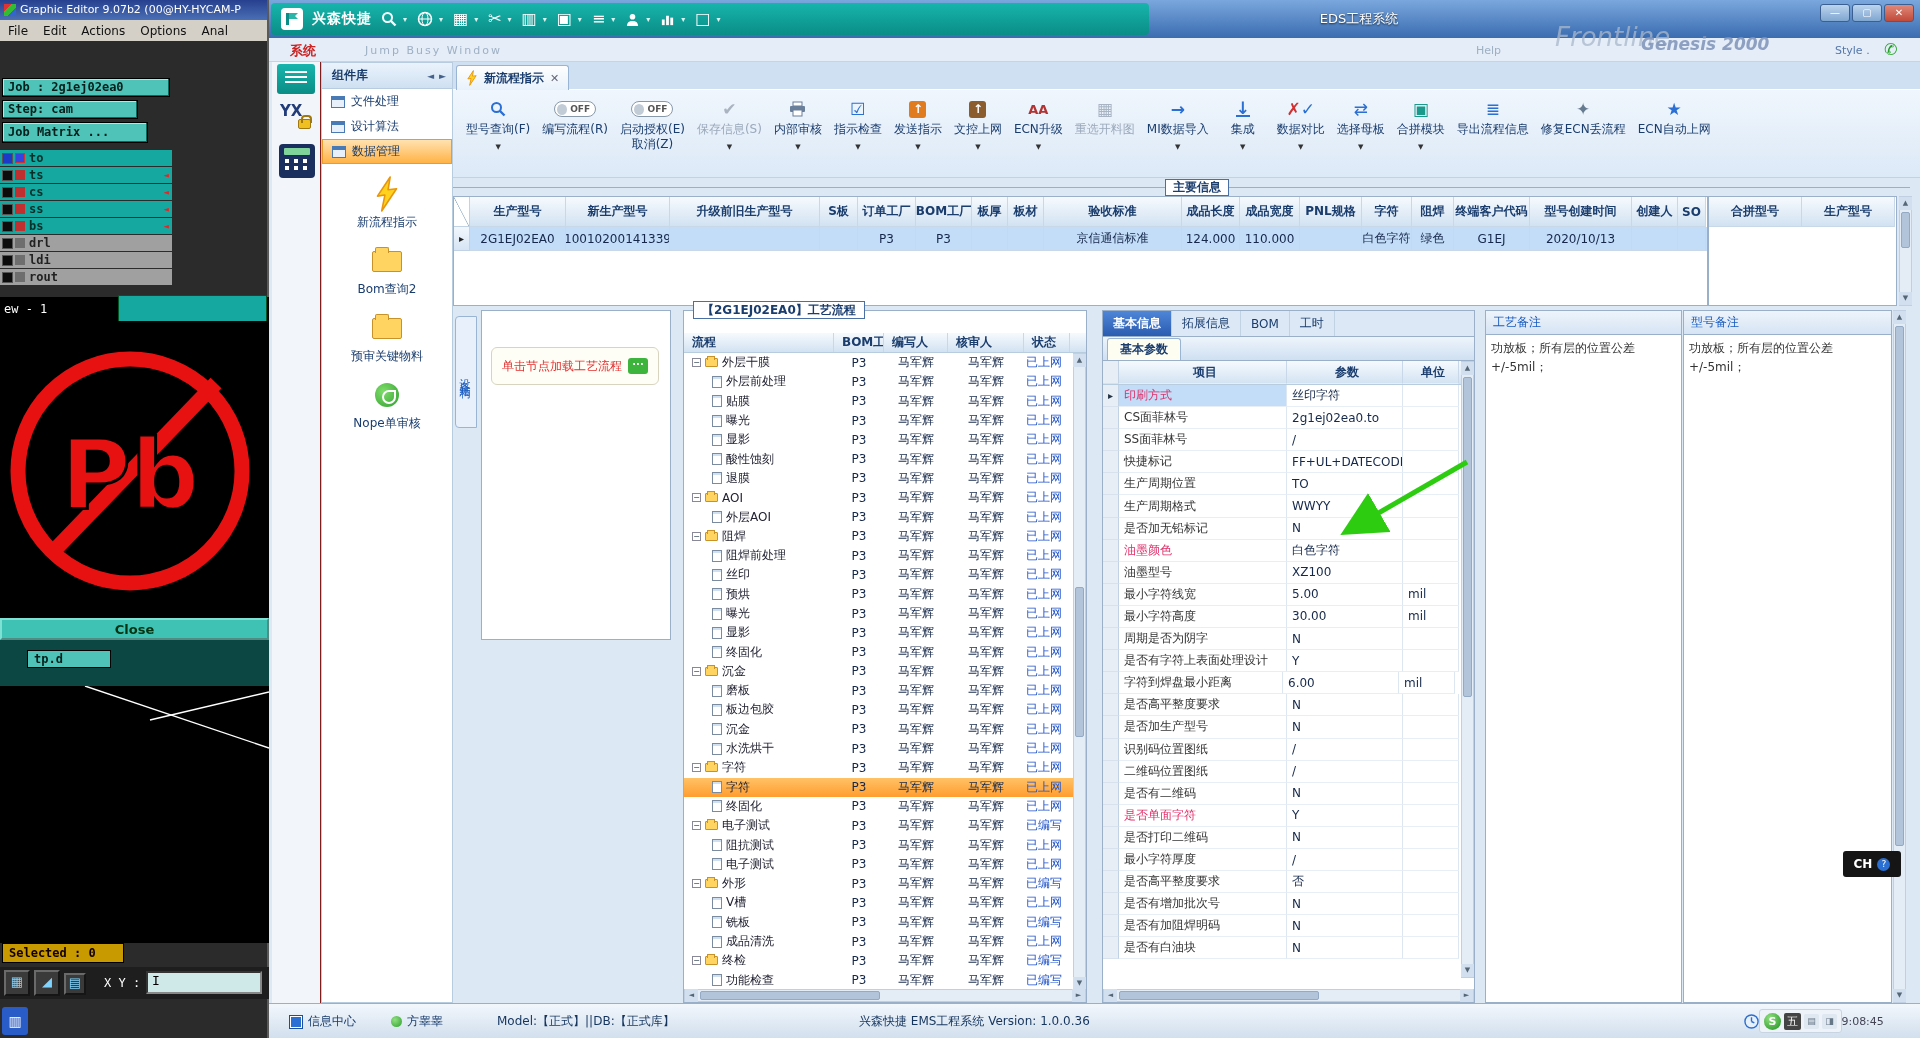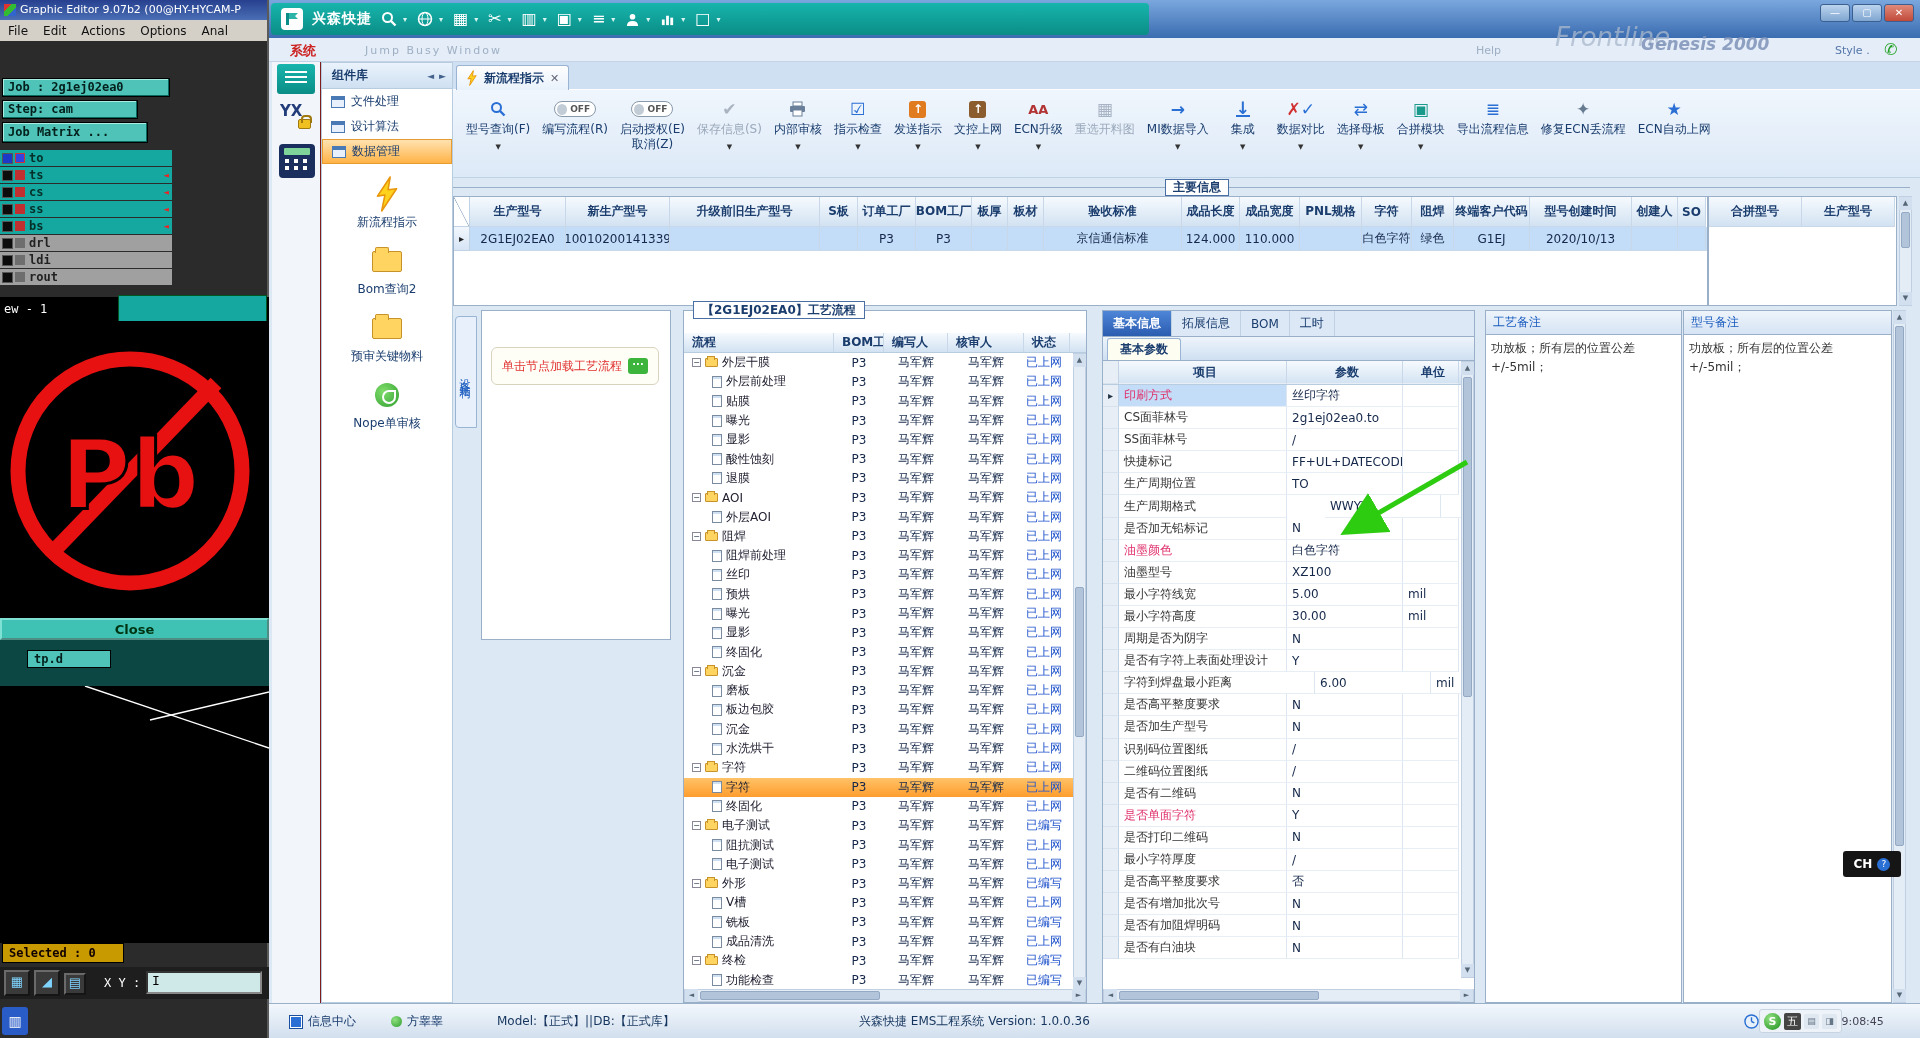--- a/index.html
+++ b/index.html
@@ -335,20 +335,21 @@
                 <rect x="2" y="8" width="3" height="6" fill="#fff"></rect>
                 <rect x="6.5" y="4" width="3" height="10" fill="#fff"></rect>
                 <rect x="11" y="6" width="3" height="8" fill="#fff"></rect>
               </svg>
             </span>
             <span class="tbcaret">▾</span>
             <span class="tbi">□</span>
             <span class="tbcaret">▾</span>
           </span>
       </div>
+      <span id="eds-title">EDS工程系统</span>
       <div id="win-btns">
         <span class="winb">—</span>
         <span class="winb">▢</span>
         <span class="winb close">✕</span>
       </div>
     </div>
 
     <div id="eds-menurow">
       <span id="sys-label">系统</span>
       <span id="ghost-menu">Jump   Busy   Window</span>
@@ -1055,21 +1056,21 @@
           </div>
           <div class="prow">
             <div class="pg"></div>
             <div class="pc i" style="width: 168px;">生产周期位置</div>
             <div class="pc v" style="width: 116px;">TO</div>
             <div class="pc u" style="width: 56px;"></div>
           </div>
           <div class="prow">
             <div class="pg"></div>
             <div class="pc i" style="width: 168px;">生产周期格式</div>
-            <div class="pc v" style="width: 116px; margin-left: 38px;">WWYY</div>
+            <div class="pc v" style="width: 116px;">WWYY</div>
             <div class="pc u" style="width: 56px;"></div>
           </div>
           <div class="prow">
             <div class="pg"></div>
             <div class="pc i" style="width: 168px;">是否加无铅标记</div>
             <div class="pc v" style="width: 116px;">N</div>
             <div class="pc u" style="width: 56px;"></div>
           </div>
           <div class="prow">
             <div class="pg"></div>
@@ -1102,21 +1103,21 @@
             <div class="pc u" style="width: 56px;"></div>
           </div>
           <div class="prow">
             <div class="pg"></div>
             <div class="pc i" style="width: 168px;">是否有字符上表面处理设计</div>
             <div class="pc v" style="width: 116px;">Y</div>
             <div class="pc u" style="width: 56px;"></div>
           </div>
           <div class="prow">
             <div class="pg"></div>
-            <div class="pc i" style="width: 196px;">字符到焊盘最小距离</div>
+            <div class="pc i" style="width: 164px;">字符到焊盘最小距离</div>
             <div class="pc v" style="width: 116px;">6.00</div>
             <div class="pc u" style="width: 56px;">mil</div>
           </div>
           <div class="prow">
             <div class="pg"></div>
             <div class="pc i" style="width: 168px;">是否高平整度要求</div>
             <div class="pc v" style="width: 116px;">N</div>
             <div class="pc u" style="width: 56px;"></div>
           </div>
           <div class="prow">

